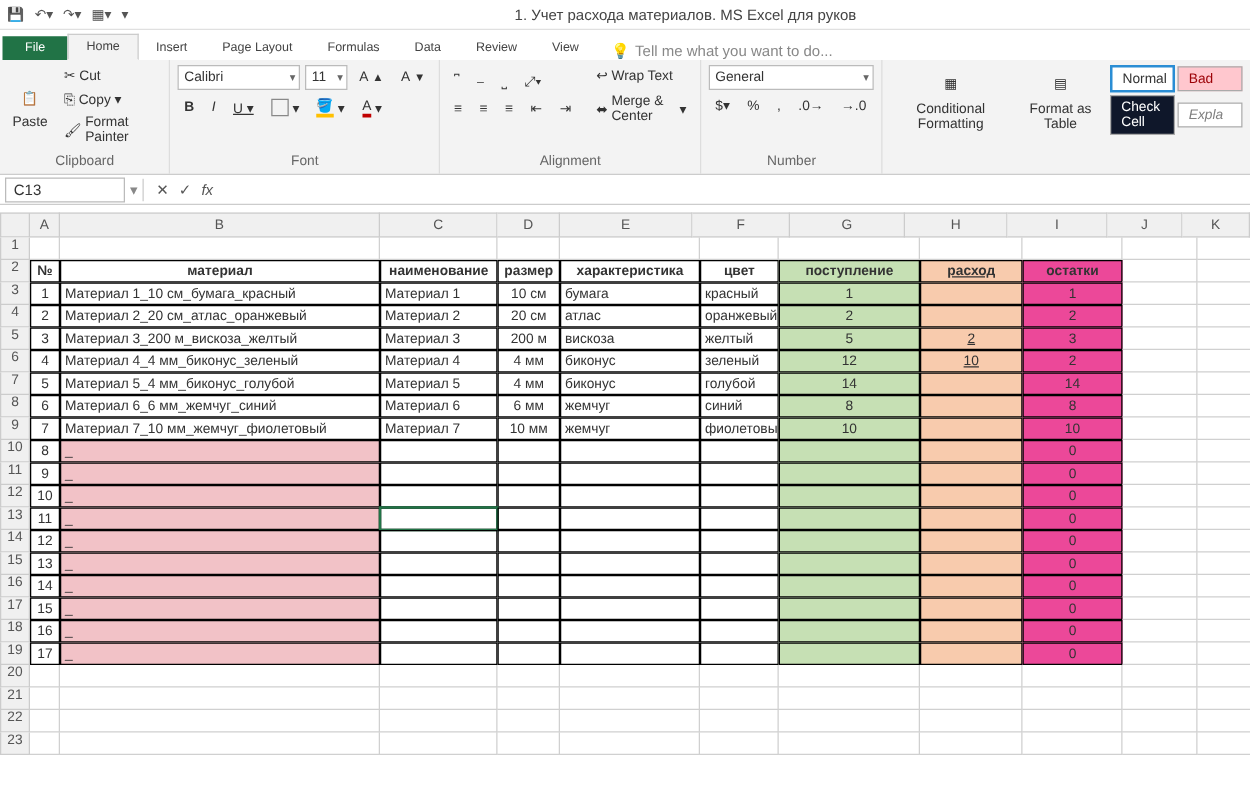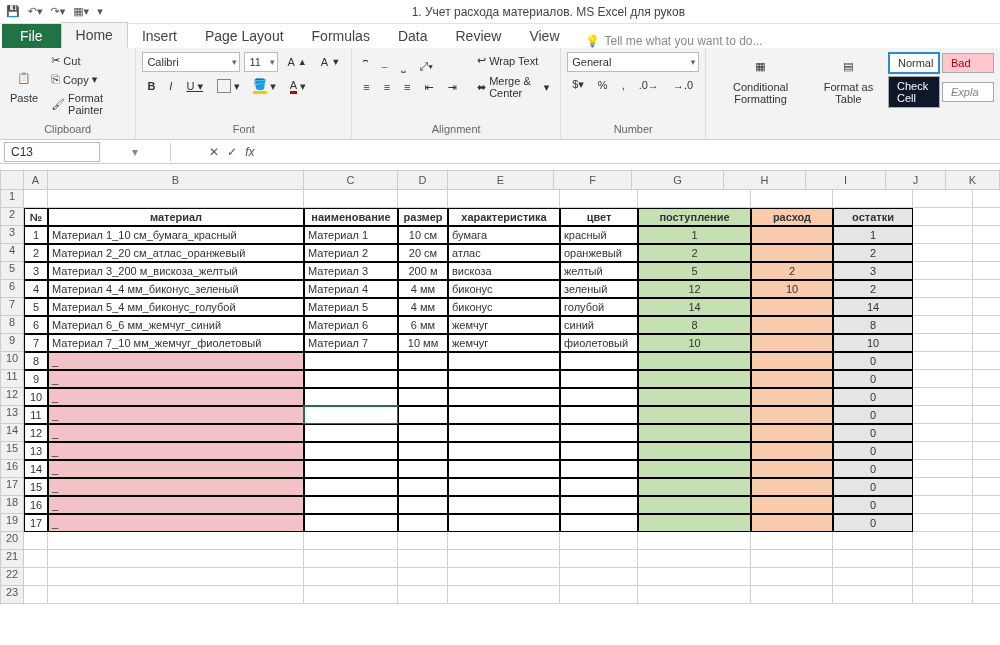--- a/index.html
+++ b/index.html
@@ -6,21 +6,21 @@
 body { font-family: "Segoe UI", Tahoma, sans-serif; font-size: 12px; background: #fff; color: #333; width: 1000px; height: 645px; overflow: hidden; }
 
 
 .titlebar { height: 24px; background: #fff; display: flex; align-items: center; padding: 0 6px; border-bottom: 1px solid #e0e0e0; }
 .titlebar .qat { display: flex; gap: 8px; align-items: center; }
 .titlebar .qat span { font-size: 11px; color: #555; }
 .titlebar .title { flex: 1; text-align: center; font-size: 12px; color: #444; }
 
 
 .ribbon-tabs { height: 24px; display: flex; align-items: flex-end; background: #fff; padding-left: 2px; }
-.ribbon-tabs .tab { padding: 4px 14px; font-size: 14px; cursor: pointer; color: #444; }
+.ribbon-tabs .tab { padding: 4px 14px; font-size: 10px; cursor: pointer; color: #444; }
 .ribbon-tabs .tab.file { background: #217346; color: #fff; padding: 4px 18px; }
 .ribbon-tabs .tab.active { border: 1px solid #ccc; border-bottom: 1px solid #f3f3f3; background: #f3f3f3; }
 .ribbon-tabs .tell { margin-left: 12px; color: #888; font-size: 12px; display: flex; align-items: center; gap: 4px; }
 
 
 .ribbon { height: 92px; background: #f3f3f3; border-bottom: 1px solid #ccc; display: flex; }
 .r-group { border-right: 1px solid #ddd; padding: 4px 6px 0 6px; display: flex; flex-direction: column; justify-content: space-between; }
 .r-group .label { text-align: center; font-size: 11px; color: #666; padding: 2px 0 4px 0; }
 .r-row { display: flex; align-items: center; gap: 4px; }
 .r-col { display: flex; flex-direction: column; gap: 2px; }
@@ -33,21 +33,21 @@
 .style-cell.normal { background: #fff; border: 2px solid #2a8dd4; }
 .style-cell.bad { background: #ffc7ce; color: #9c0006; }
 .style-cell.check { background: #0f172a; color: #fff; }
 .style-cell.expl { background: #fff; color: #7f7f7f; font-style: italic; }
 .bold { font-weight: bold; }
 .italic { font-style: italic; }
 .under { text-decoration: underline; }
 .icon-sq { width: 14px; height: 14px; border: 1px solid #888; display: inline-block; }
 
 
-.formula-row { height: 24px; display: flex; align-items: center; border-bottom: 1px solid #ccc; background: #fff; gap: 28px; }
+.formula-row { height: 24px; display: flex; align-items: center; border-bottom: 1px solid #ccc; background: #fff; }
 .name-box { width: 96px; border: 1px solid #bbb; padding: 2px 6px; font-size: 12px; margin: 0 4px; }
 .fx-sep { width: 1px; height: 18px; background: #ccc; margin: 0 4px; }
 .fx-btns { display: flex; gap: 8px; color: #555; padding: 0 6px; }
 .fx-label { font-style: italic; color: #555; }
 .formula-input { flex: 1; padding: 2px 6px; font-size: 12px; border: none; }
 
 
 .sheet { display: flex; }
 .row-headers { display: flex; flex-direction: column; }
 .corner { width: 24px; height: 20px; background: #f0f0f0; border: 1px solid #ccc; }
@@ -61,30 +61,30 @@
 .cell { height: 18px; border-right: 1px solid #d0d0d0; border-bottom: 1px solid #d0d0d0; font-size: 11px; padding: 1px 3px; overflow: hidden; white-space: nowrap; display: flex; align-items: center; }
 .cell.hdr { font-weight: bold; text-align: center; justify-content: center; border: 1px solid #000; }
 .cell.tb { border: 1px solid #000; }
 .cell.tbt { border-bottom: 1px solid #000; }
 .cell.sel { outline: 2px solid #217346; outline-offset: -1px; }
 .c-A { width: 24px; justify-content: center; }
 .c-B { width: 256px; }
 .c-C { width: 94px; }
 .c-D { width: 50px; justify-content: center; }
 .c-E { width: 112px; }
-.c-F { width: 78px; }
+.c-F { width: 63px; }
 .c-G { width: 113px; justify-content: center; }
-.c-H { width: 82px; justify-content: center; }
+.c-H { width: 82px; justify-content: center; text-decoration: underline; }
 .c-I { width: 80px; justify-content: center; }
 .c-J { width: 60px; }
 .c-K { width: 54px; }
 .bg-pink { background: #f2c2c7; }
 .bg-green { background: #c6e0b4; }
 .bg-orange { background: #f8cbad; }
-.bg-blue { background: #e5e5e5; }
+.bg-blue { background: #ec4899; }
 </style>
 </head>
 <body>
 
 <div class="titlebar">
   <div class="qat">
     <span>💾</span>
     <span>↶▾</span>
     <span>↷▾</span>
     <span>▦▾</span>

